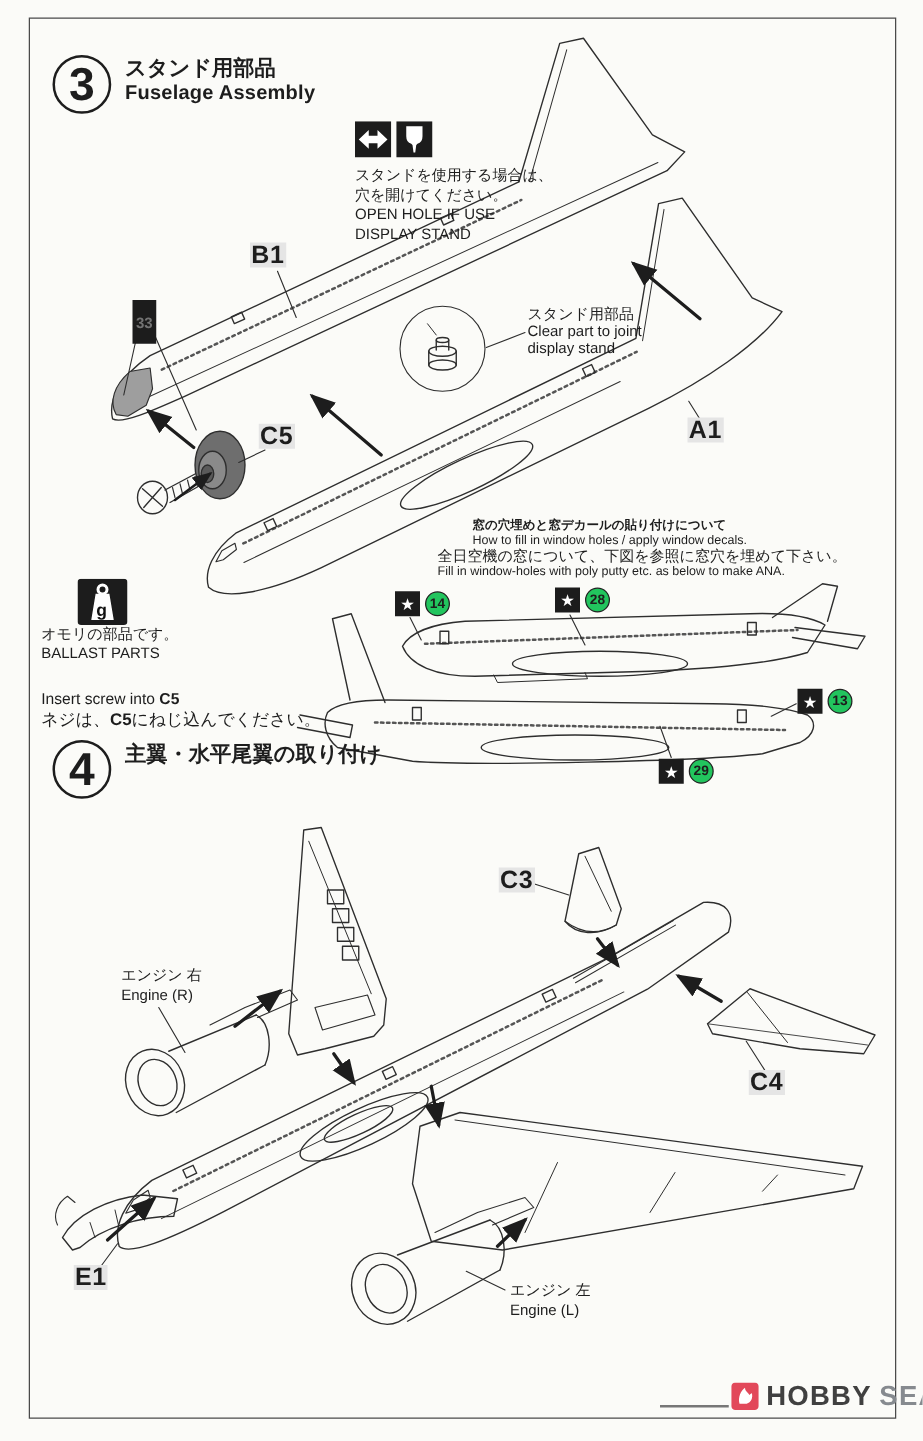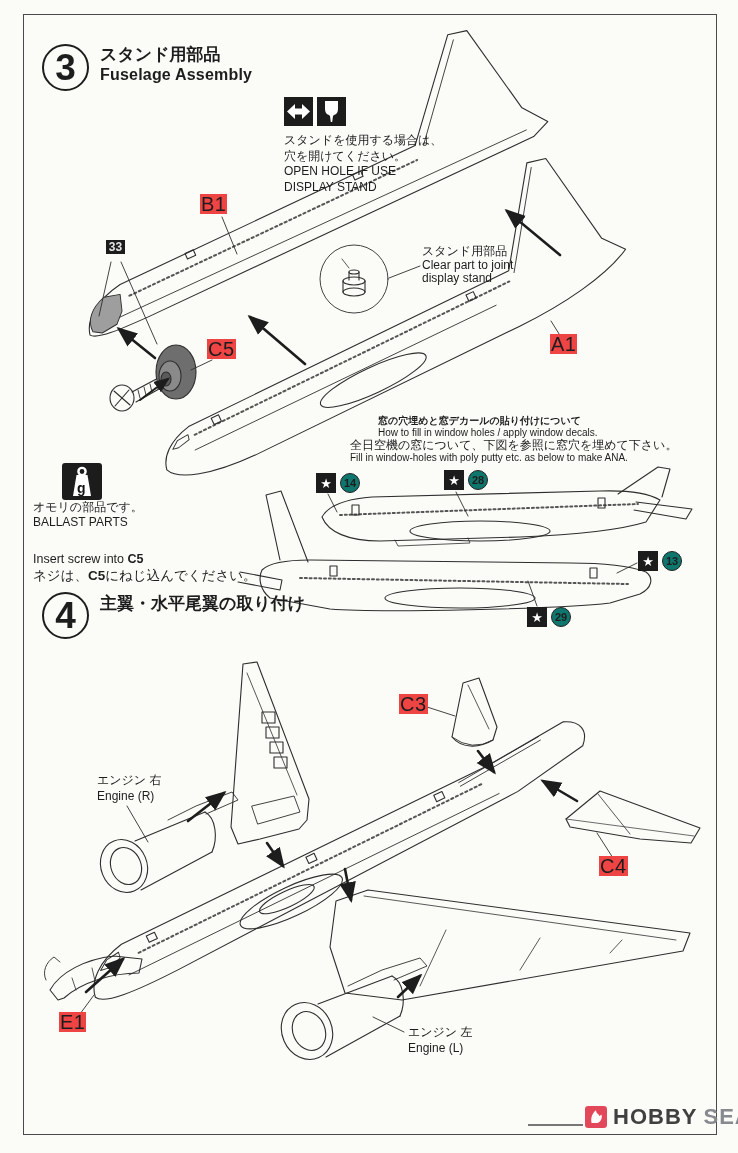--- a/index.html
+++ b/index.html
@@ -12,33 +12,33 @@
   }
   .frame { position:absolute; left:23px; top:14px; width:694px; height:1121px;
            border:1.5px solid #4a4a4a; }
   .art { position:absolute; left:0; top:0; pointer-events:none; }
   .stepnum { position:absolute; width:47px; height:47px; border:2.6px solid #1d1d1d;
              border-radius:50%; display:flex; align-items:center; justify-content:center;
              font-size:37px; font-weight:bold; background:#fbfbf8; line-height:1; }
   .steptitle { position:absolute; line-height:1.2; white-space:nowrap; }
   .steptitle .jp { font-size:17px; font-weight:bold; }
   .steptitle .en { font-size:16px; font-weight:bold; letter-spacing:.2px; }
-  .lbl { position:absolute; font-size:20px; font-weight:normal; letter-spacing:.5px;
-         background:#ef4444; padding:0 1px; line-height:1; }
-  .blackbox { position:absolute; width:19px; height:14px; background:#1c1c1c; color:#e5e5e5;
+  .lbl { position:absolute; font-size:20px; font-weight:bold; letter-spacing:.5px;
+         background:#e5e5e5; padding:0 1px; line-height:1; }
+  .blackbox { position:absolute; width:19px; height:35px; background:#1c1c1c; color:#737373;
               display:flex; align-items:center; justify-content:center;
               font-size:12px; font-weight:bold; }
   .iconrow { position:absolute; display:flex; gap:4px; }
   .iconsq { width:29px; height:29px; }
   .note12 { position:absolute; font-size:12px; line-height:15.5px; white-space:nowrap; }
   .marker { position:absolute; display:flex; gap:4px; align-items:center; }
   .starbox { width:20px; height:20px; background:#1c1c1c; color:#fff; display:flex;
              align-items:center; justify-content:center; font-size:13px; line-height:1; }
   .ncircle { width:20px; height:20px; border:1.4px solid #222; border-radius:50%;
-             background:#0f766e; display:flex; align-items:center; justify-content:center;
+             background:#22c55e; display:flex; align-items:center; justify-content:center;
              font-size:11px; font-weight:bold; line-height:1; }
   .wnote { position:absolute; white-space:nowrap; }
   .wnote div { line-height:12.2px; }
   .wnote .jps { font-size:12px; }
   .wnote .jpt { font-size:10px; font-weight:bold; margin-left:28px; }
   .wnote .ens { font-size:10px; margin-left:28px; }
   .wnote .enl { font-size:10px; }
   .ballast-icon { position:absolute; width:40px; height:37px; }
   .ballast-g { position:absolute; font-size:14px; font-weight:bold; color:#111; }
   .screwnote { position:absolute; font-size:13.5px; white-space:nowrap;margin-top:35px; }

